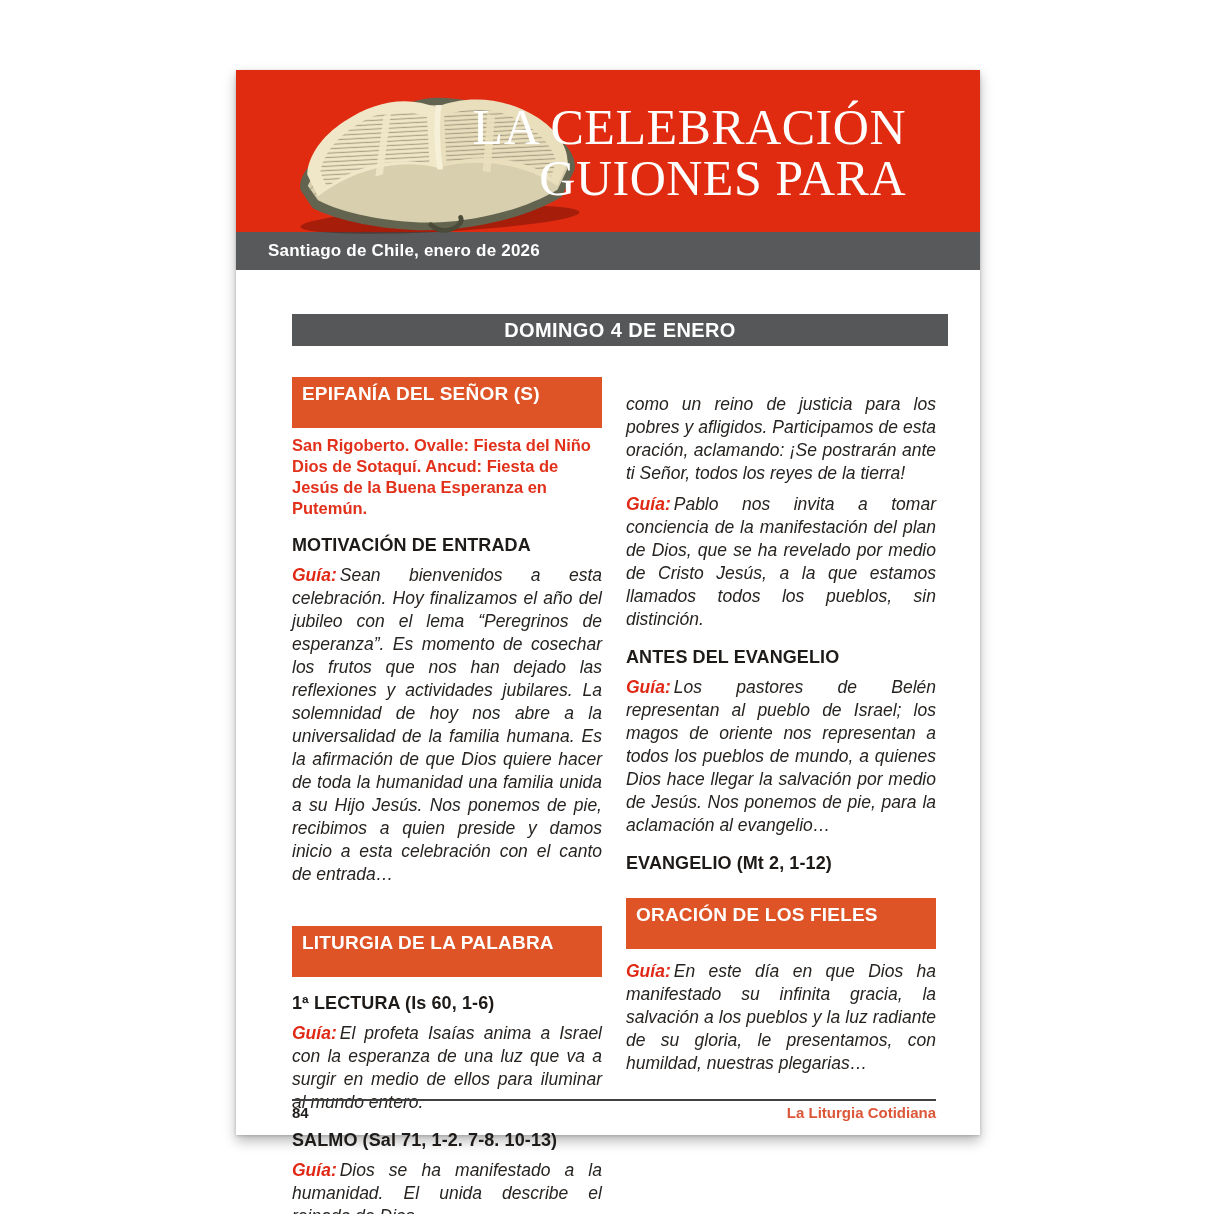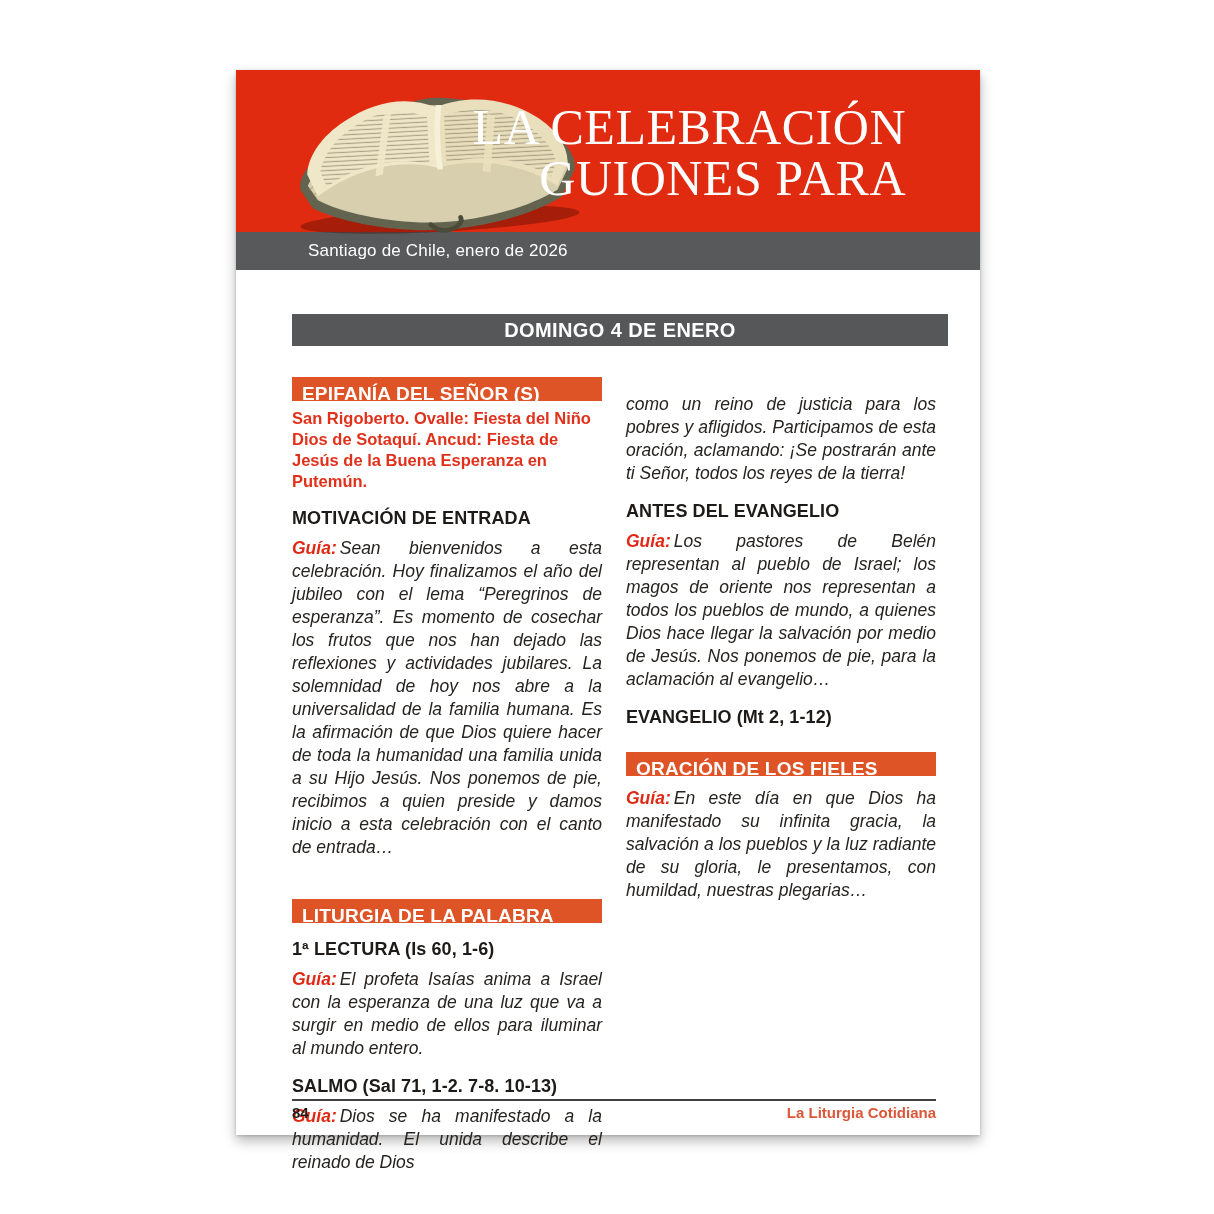--- a/index.html
+++ b/index.html
@@ -20,34 +20,34 @@
   }
   .book-art{position:absolute;left:52px;top:14px;width:302px;height:152px;}
   .masthead-title{
     position:absolute;right:0;top:32px;padding-right:74px;
     text-align:right;color:#ffffff;
     font-family:"Liberation Serif",serif;
     font-size:50px;line-height:51px;letter-spacing:.5px;white-space:nowrap;
   }
   .edition-bar{
     height:38px;line-height:38px;background:#58595b;color:#ffffff;
-    font-weight:normal;font-size:17px;padding-left:72px;letter-spacing:.2px;
+    font-weight:bold;font-size:17px;padding-left:32px;letter-spacing:.2px;
   }
   
   .content{position:relative;padding:0 32px 0 56px;}
   .day-banner{
     margin-top:44px;height:32px;line-height:32px;background:#555759;
     color:#ffffff;font-weight:bold;font-size:20px;text-align:center;
     letter-spacing:.4px;
   }
   .columns{display:flex;gap:24px;margin-top:31px;}
   .col{width:310px;color:#272320;}
   .banner{
     background:#de5426;color:#ffffff;font-weight:bold;font-size:19px;
-    height:24px;line-height:33px;padding-left:10px;letter-spacing:.2px;
+    height:51px;line-height:33px;padding-left:10px;letter-spacing:.2px;
     margin:0;
   }
   .banner.spaced{margin-top:40px;}
   .banner.spaced-sm{margin-top:24px;}
   .feast-note{
     margin:7px 0 0;color:#e2311b;font-weight:bold;
     font-size:16.5px;line-height:21px;
   }
   .sec-h{
     margin:15px 0 0;font-weight:bold;font-size:18px;line-height:22px;
@@ -118,20 +118,21 @@
         <p class="sec-h">1ª LECTURA (Is 60, 1-6)</p>
         <p class="guide"><span class="glabel">Guía:</span><span>El profeta Isaías anima a Israel con la esperanza de una luz que va a surgir en medio de ellos para iluminar al mundo entero.</span></p>
 
         <p class="sec-h">SALMO (Sal 71, 1-2. 7-8. 10-13)</p>
         <p class="guide"><span class="glabel">Guía:</span><span>Dios se ha manifestado a la humanidad. El unida describe el reinado de Dios</span></p>
       </div>
 
       <div class="col">
         <p class="guide" style="margin-top:16px">como un reino de justicia para los pobres y afligidos. Participamos de esta oración, aclamando: ¡Se postrarán ante ti Señor, todos los reyes de la tierra!</p>
 
+        <p class="guide"><span class="glabel">Guía:</span><span>Pablo nos invita a tomar conciencia de la manifestación del plan de Dios, que se ha revelado por medio de Cristo Jesús, a la que estamos llamados todos los pueblos, sin distinción.</span></p>
 
         <p class="sec-h">ANTES DEL EVANGELIO</p>
         <p class="guide"><span class="glabel">Guía:</span><span>Los pastores de Belén representan al pueblo de Israel; los magos de oriente nos representan a todos los pueblos de mundo, a quienes Dios hace llegar la salvación por medio de Jesús. Nos ponemos de pie, para la aclamación al evangelio…</span></p>
 
         <p class="sec-h">EVANGELIO (Mt 2, 1-12)</p>
 
         <div class="banner spaced-sm">ORACIÓN DE LOS FIELES</div>
         <p class="guide" style="margin-top:11px"><span class="glabel">Guía:</span><span>En este día en que Dios ha manifestado su infinita gracia, la salvación a los pueblos y la luz radiante de su gloria, le presentamos, con humildad, nuestras plegarias…</span></p>
       </div>
 

